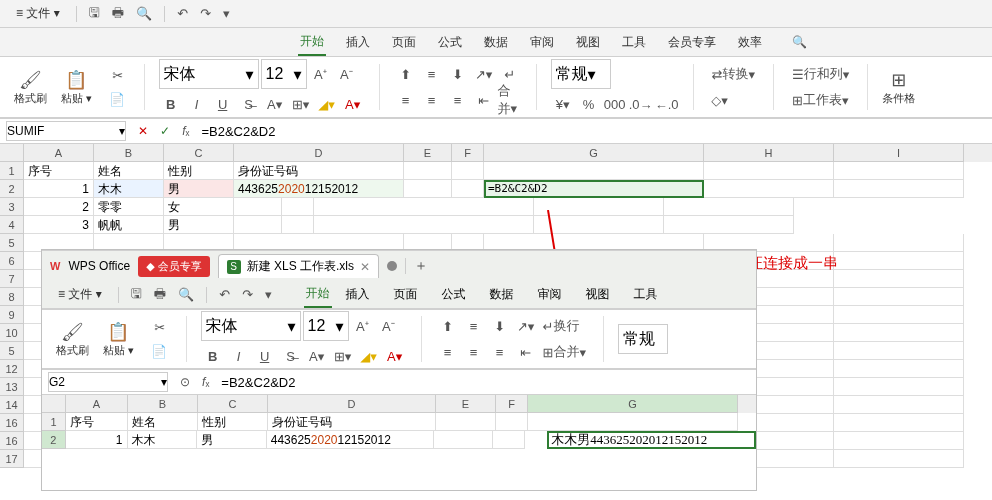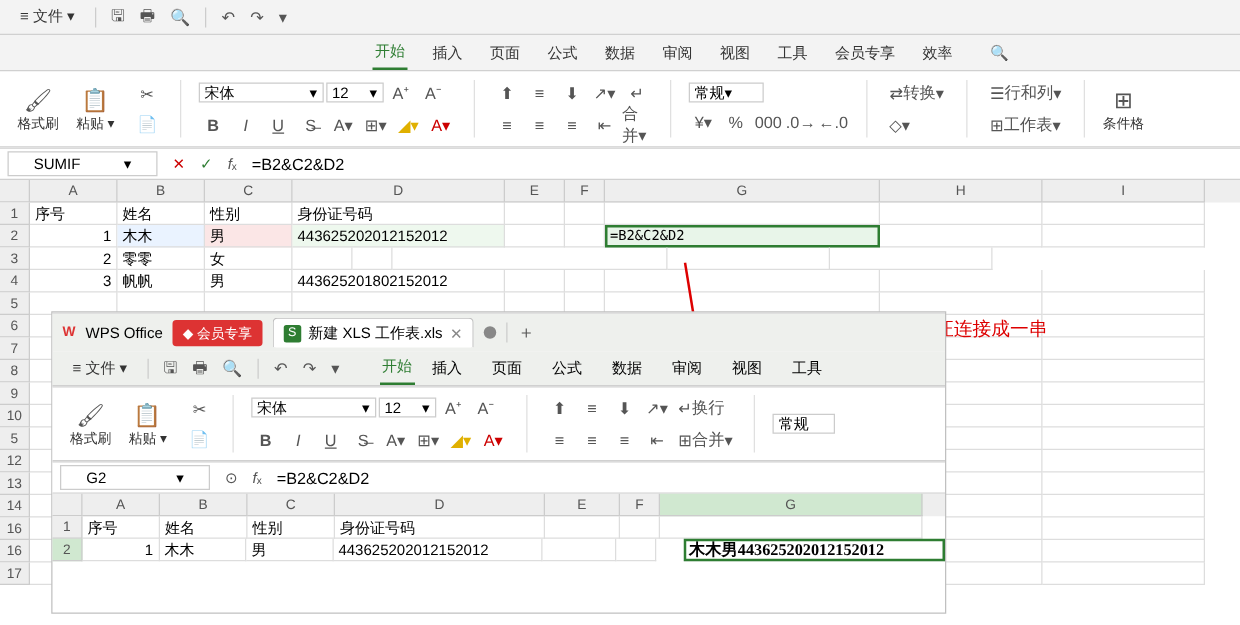--- a/index.html
+++ b/index.html
@@ -10,54 +10,54 @@
 .menubar .icon { padding: 2px 4px; cursor: pointer; color: #555; font-size: 13px; }
 .tabs { display: flex; align-items: center; height: 28px; background: #f3f3f3; gap: 18px; padding: 0 12px; }
 .tabs .tab { color: #333; cursor: pointer; padding: 4px 2px; }
 .tabs .tab.active { color: #2e7d32; border-bottom: 2px solid #2e7d32; }
 .ribbon { display: flex; align-items: center; height: 62px; background: #fff; border-top: 1px solid #d0d0d0; border-bottom: 1px solid #d0d0d0; padding: 4px 10px; gap: 6px; }
 .ribbon .group { display: flex; flex-direction: column; align-items: center; gap: 2px; padding: 2px 4px; }
 .ribbon .btn-large { display: flex; flex-direction: column; align-items: center; cursor: pointer; padding: 2px 4px; }
 .ribbon .btn-large .ico { font-size: 18px; color: #555; }
 .ribbon .btn-large .lbl { font-size: 11px; color: #333; }
 .ribbon .divider { width: 1px; height: 46px; background: #e0e0e0; margin: 0 4px; }
-.ribbon .combo { height: 16px; border: 1px solid #ccc; padding: 0 4px; background: #fff; display: inline-flex; align-items: center; font-size: 12px; text-align: center; }
+.ribbon .combo { height: 30px; border: 1px solid #ccc; padding: 0 4px; background: #fff; display: inline-flex; align-items: center; font-size: 16px; text-align: center; }
 .ribbon .small-btn { display: inline-flex; align-items: center; justify-content: center; width: 24px; height: 22px; color: #555; cursor: pointer; font-size: 13px; }
 .ribbon .row { display: flex; align-items: center; gap: 2px; }
 .fxbar { display: flex; align-items: center; height: 26px; border-bottom: 1px solid #d0d0d0; border-top: 1px solid #d0d0d0; background: #fff; }
-.fxbar .namebox { width: 120px; border: 1px solid #ccc; margin: 2px 6px; padding: 2px 20px; display: flex; align-items: center; justify-content: space-between; }
+.fxbar .namebox { width: 120px; border: 1px solid #ccc; margin: 2px 6px; padding: 2px 0; display: flex; align-items: center; justify-content: space-between; }
 .fxbar .fx-sym { padding: 0 6px; color: #555; cursor: pointer; }
 .fxbar .fx-input { flex: 1; border: none; padding: 2px 6px; font-size: 13px; font-family: "Segoe UI", sans-serif; outline: none; }
 .sheet { position: relative; }
 .colhdr { display: flex; height: 18px; background: #eee; }
 .colhdr .corner { width: 24px; border-right: 1px solid #ccc; border-bottom: 1px solid #ccc; }
 .colhdr .ch { border-right: 1px solid #ccc; border-bottom: 1px solid #ccc; text-align: center; font-size: 11px; line-height: 18px; color: #555; }
 .gridrow { display: flex; height: 18px; }
 .gridrow .rh { width: 24px; background: #eee; border-right: 1px solid #ccc; border-bottom: 1px solid #ccc; text-align: center; font-size: 11px; line-height: 18px; color: #555; }
 .gridrow .cell { border-right: 1px solid #ddd; border-bottom: 1px solid #ddd; padding: 0 4px; line-height: 18px; font-size: 12px; overflow: hidden; white-space: nowrap; }
 .cw-A { width: 70px; } .cw-B { width: 70px; } .cw-C { width: 70px; } .cw-D { width: 170px; } .cw-E { width: 48px; } .cw-F { width: 32px; } .cw-G { width: 220px; } .cw-H { width: 130px; } .cw-I { width: 130px; }
 .cell.right { text-align: right; }
 .cell.sel-blue { background: #eaf3ff; }
 .cell.sel-red { background: #fbe6e6; }
 .cell.active-cell { outline: 2px solid #2e7d32; outline-offset: -2px; background: #e8f5e9; font-family: monospace; font-size: 11px; }
-.id-red { color: #000000; }
+.id-red { color: #c2410c; }
 .inner-window { position: absolute; left: 42px; top: 250px; width: 714px; height: 240px; background: #fff; border-top: 1px solid #d0d0d0; box-shadow: 0 0 0 1px #c0c0c0; }
 .inner-titlebar { display: flex; align-items: center; height: 30px; background: #eef0ed; padding: 0 8px; gap: 8px; }
 .inner-titlebar .wps-logo { color: #d33; font-weight: bold; font-size: 11px; }
 .inner-titlebar .tpl-tab { background: #d33; color: #fff; padding: 3px 8px; font-size: 11px; border-radius: 3px; }
 .inner-titlebar .file-tab { display: flex; align-items: center; gap: 6px; background: #fff; border: 1px solid #c0c0c0; border-bottom: none; padding: 3px 8px; border-radius: 4px 4px 0 0; }
 .inner-titlebar .file-tab .s-ico { background: #2e7d32; color: #fff; font-size: 10px; width: 14px; height: 14px; display: inline-flex; align-items: center; justify-content: center; border-radius: 2px; }
 .inner-titlebar .file-tab .close { color: #888; cursor: pointer; }
 .inner-titlebar .circle { width: 10px; height: 10px; border-radius: 50%; background: #888; }
 .inner-titlebar .plus { color: #555; cursor: pointer; font-size: 14px; }
 .inner-titlebar .divider { width: 1px; height: 16px; background: #ccc; }
 .inner .colhdr .ch.sel { background: #d0e8d0; }
 .inner .gridrow .rh.sel { background: #d0e8d0; }
 .inner-cw-A { width: 62px; } .inner-cw-B { width: 70px; } .inner-cw-C { width: 70px; } .inner-cw-D { width: 168px; } .inner-cw-E { width: 60px; } .inner-cw-F { width: 32px; } .inner-cw-G { width: 210px; }
-.inner .gridrow .cell.result { outline: 2px solid #2e7d32; outline-offset: -2px; font-family: "SimSun", serif; font-weight: bold; font-size: 13px; margin-left: 22px; }
+.inner .gridrow .cell.result { outline: 2px solid #2e7d32; outline-offset: -2px; font-family: "SimSun", serif; font-weight: normal; font-size: 13px; margin-left: 22px; }
 .annotation { position: absolute; left: 568px; top: 254px; color: #d00; font-size: 15px; font-family: "SimSun", serif; }
 svg.arrow { position: absolute; left: 520px; top: 210px; pointer-events: none; }
 </style>
 </head>
 <body>
 
 <div class="menubar">
   <span class="menu-btn">≡ <span>文件</span> <span>▾</span></span>
   <span class="divider"></span>
   <span class="icon">🖫</span>
@@ -238,21 +238,20 @@
       <div class="cell cw-F"></div>
     <div class="cell cw-G"></div>
       <div class="cell cw-H"></div>
       <div class="cell cw-I"></div>
   </div>
   <div class="gridrow">
       <div class="rh">4</div>
     <div class="cell cw-A right">3</div>
     <div class="cell cw-B">帆帆</div>
     <div class="cell cw-C">男</div>
-    <div class="cell cw-D"><span>443625</span><span>2018</span><span>02152012</span></div>
     <div class="cell cw-E"></div>
       <div class="cell cw-F"></div>
     <div class="cell cw-G"></div>
       <div class="cell cw-H"></div>
       <div class="cell cw-I"></div>
   </div>
 
   <div class="gridrow">
       <div class="rh">5</div>
       <div class="cell cw-A"></div>

